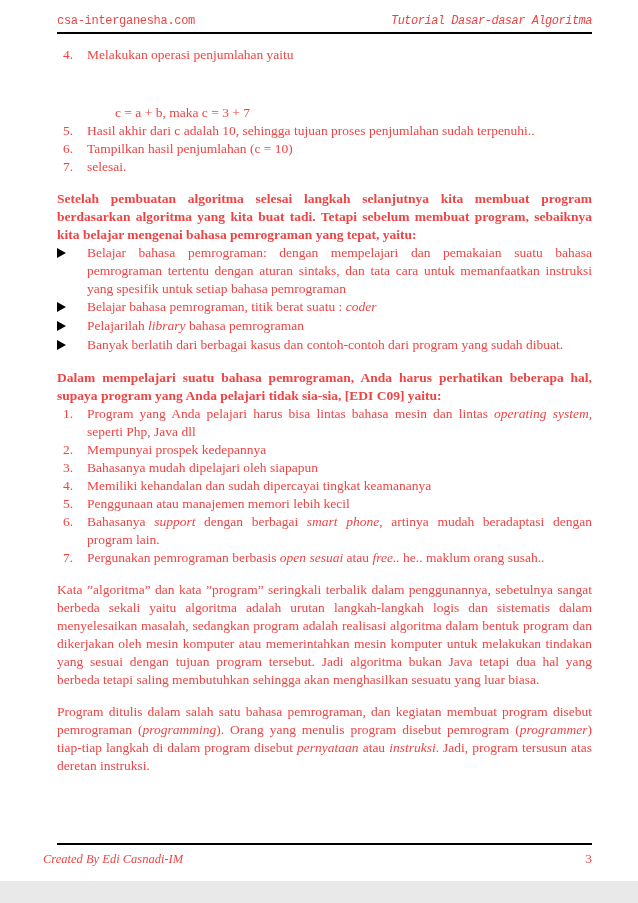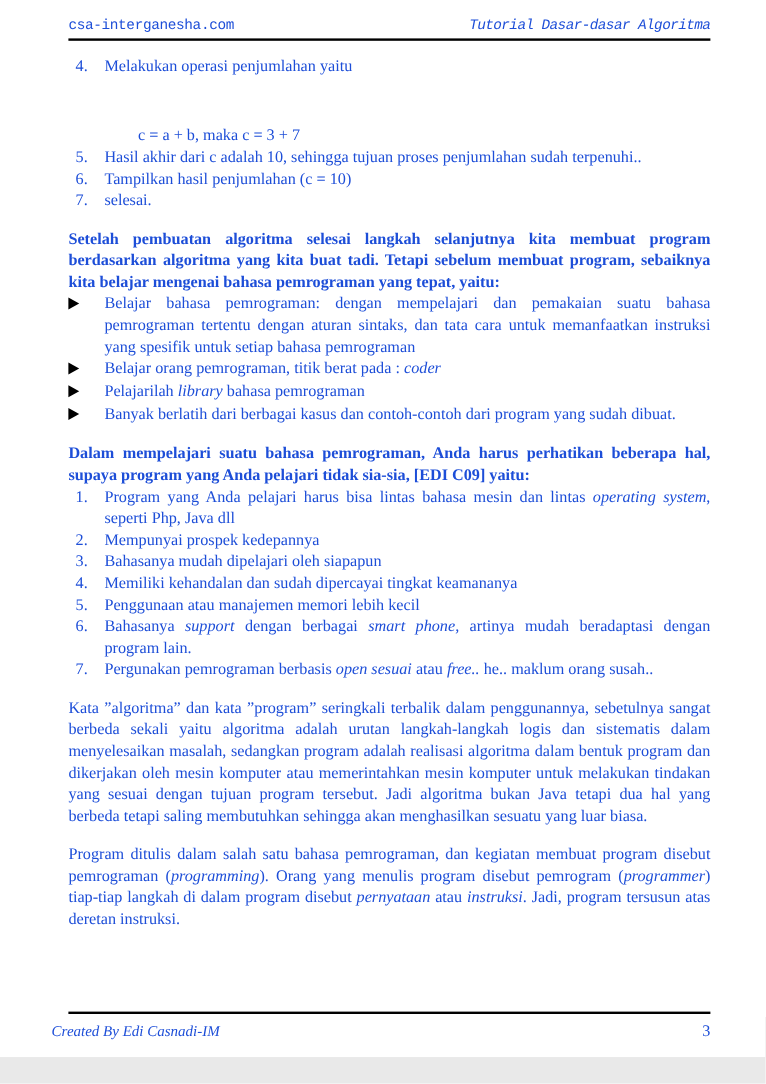--- a/index.html
+++ b/index.html
@@ -3,21 +3,21 @@
 <meta charset="utf-8">
 <style>
   html,body{margin:0;padding:0;background:#e9e9e9;}
   .page{
     position:relative;
     width:638px;height:881px;
     background:#ffffff;
     box-sizing:border-box;
     overflow:hidden;
     font-family:"Liberation Serif","DejaVu Serif",serif;
-    color:#1d4ed8;
+    color:#ef4444;
   }
   
   .header{
     display:flex;justify-content:space-between;align-items:flex-end;
     padding:14px 46px 4px 57px;
   }
   .header-site{
     font-family:"Liberation Mono","DejaVu Sans Mono",monospace;
     font-size:12px;letter-spacing:-0.3px;
   }
@@ -99,21 +99,21 @@
       <div class="block blk-arrow">
         <div class="list-item">
           <span class="marker"><span class="tri"></span></span>
           <span class="li-body">
             <div class="li-line"><span>Belajar bahasa pemrograman: dengan mempelajari dan pemakaian suatu bahasa pemrograman tertentu dengan aturan sintaks, dan tata cara untuk memanfaatkan instruksi yang spesifik untuk setiap bahasa pemrograman</span></div>
           </span>
         </div>
         <div class="list-item">
           <span class="marker"><span class="tri"></span></span>
           <span class="li-body">
-            <div class="li-line"><span>Belajar orang pemrograman, titik berat pada : </span><span class="it">coder</span></div>
+            <div class="li-line"><span>Belajar bahasa pemrograman, titik berat suatu : </span><span class="it">coder</span></div>
           </span>
         </div>
         <div class="list-item">
           <span class="marker"><span class="tri"></span></span>
           <span class="li-body">
             <div class="li-line"><span>Pelajarilah </span><span class="it">library</span><span> bahasa pemrograman</span></div>
           </span>
         </div>
         <div class="list-item">
           <span class="marker"><span class="tri"></span></span>

